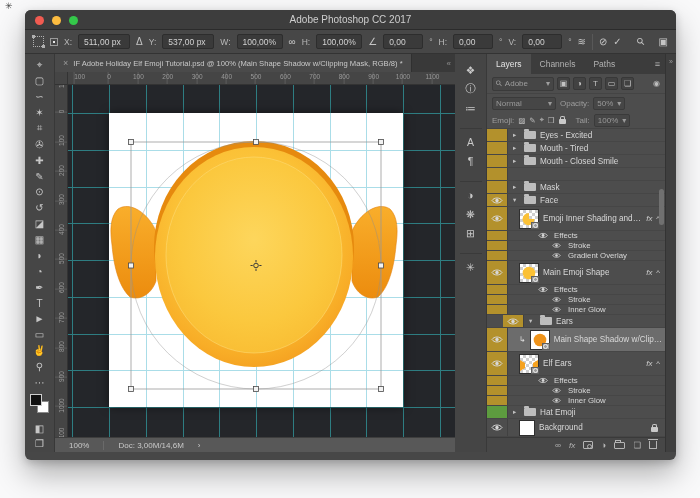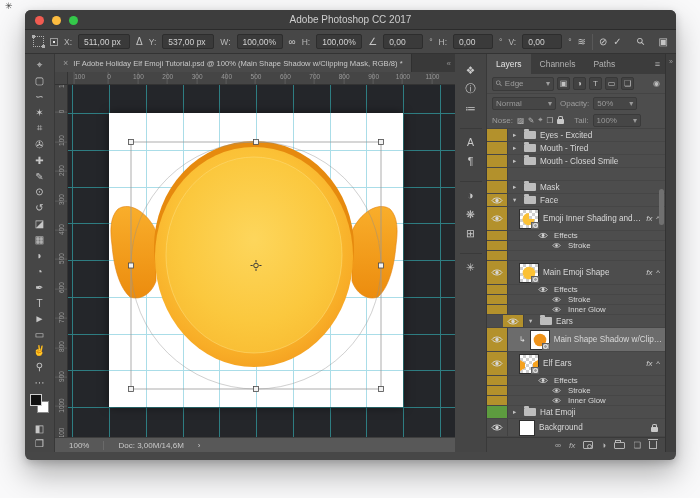--- a/index.html
+++ b/index.html
@@ -78,21 +78,21 @@
   .ptab{padding:0 9px;display:flex;align-items:center;font-size:8.5px;color:#b2b2b2}
   .ptab.active{background:#4d4d4d;color:#e5e5e5}
   .pmenu{margin-left:auto;color:#b5b5b5;font-size:9px;display:flex;align-items:center;padding-right:5px}
   .filterrow{height:20px;display:flex;align-items:center;gap:3px;padding:0 5px;border-bottom:1px solid #444}
   .kindfield{width:62px;height:14px;background:#464646;border:1px solid #3a3a3a;border-radius:2px;display:flex;align-items:center;gap:3px;
     font-size:8px;color:#9f9f9f;padding:0 3px}
   .ficon{width:13px;height:13px;display:flex;align-items:center;justify-content:center;font-size:8px;color:#c2c2c2;background:#424242;border:1px solid #383838;border-radius:2px}
   .ftoggle{margin-left:auto;color:#bdbdbd;font-size:8px}
   .blendrow,.lockrow{display:flex;align-items:center;gap:4px;padding:0 5px;font-size:8px;color:#9d9d9d}
   .blendrow{height:18px}.lockrow{height:17px;border-bottom:1px solid #444}
-  .minifield{background:#464646;border:1px solid #3a3a3a;border-radius:2px;color:#9a9a9a;height:13px;display:flex;align-items:center;gap:16px;padding:0 3px}
+  .minifield{background:#464646;border:1px solid #3a3a3a;border-radius:2px;color:#9a9a9a;height:13px;display:flex;align-items:center;gap:4px;padding:0 3px}
   .blendfield{width:64px}
   .lockico{font-size:7.5px;color:#c2c2c2}
   .padlock{width:7px;height:5px;background:#c9c9c9;border-radius:1px;position:relative;display:inline-block;margin-top:3px}
   .padlock::before{content:"";position:absolute;left:1px;top:-3px;width:3px;height:3px;border:1px solid #c9c9c9;border-bottom:none;border-radius:2px 2px 0 0}
 
   .rowslist{position:absolute;left:0;right:0;top:75px;bottom:15px;overflow:hidden}
   .lrow{display:flex;align-items:stretch;border-bottom:1px solid #464646;position:relative}
   .eyecell{width:21px;flex:none;border-right:1px solid #414141;display:flex;align-items:center;justify-content:center}
   .eyecell.yellow{background:#b3912c}
   .eyecell.green{background:#5d9c3f}
@@ -303,39 +303,39 @@
     <div class="layerspanel">
       <div class="ptabs">
         <span class="ptab active">Layers</span>
         <span class="ptab">Channels</span>
         <span class="ptab">Paths</span>
         <span class="pmenu">≡</span>
       </div>
       <div class="filterrow">
         <span class="kindfield">
           <span class="rot45">⚲</span>
-          <span>Edge</span>
+          <span>Adobe</span>
           <span style="margin-left:auto">▾</span>
         </span>
         <span id="filter-icons" style="display:contents"><span class="ficon">▣</span><span class="ficon">◑</span><span class="ficon">T</span><span class="ficon">▭</span><span class="ficon">❏</span></span>
         <span class="ftoggle">◉</span>
       </div>
       <div class="blendrow">
         <span class="minifield blendfield">
           <span>Normal</span>
           <span style="margin-left:auto">▾</span>
         </span>
         <span>Opacity:</span>
         <span class="minifield">
           <span>50%</span>
           <span>▾</span>
         </span>
       </div>
       <div class="lockrow">
-        <span>Nose:</span>
+        <span>Emoji:</span>
         <span id="lock-icons" style="display:contents"><span class="lockico">▨</span><span class="lockico">✎</span><span class="lockico">⌖</span><span class="lockico">❐</span><span class="padlock"></span></span>
         <span style="margin-left:6px">Tail:</span>
         <span class="minifield">
           <span>100%</span>
           <span>▾</span>
         </span>
       </div>
       <div class="rowslist" id="layer-rows">
         <div class="lrow" style="height: 13px;">
             <span class="eyecell yellow"></span>
@@ -426,20 +426,29 @@
                 <svg width="12" height="9" viewBox="0 0 12 9">
                   <path d="M1 4.5C3 1.2 9 1.2 11 4.5C9 7.8 3 7.8 1 4.5Z" fill="none" stroke="#d8d8d8"></path>
                   <circle cx="6" cy="4.5" r="1.7" fill="#d8d8d8"></circle>
                 </svg>
               </span>
               <span class="nm">Stroke</span>
             </span>
           </div>
           <div class="lrow" style="height: 10px;">
             <span class="eyecell yellow"></span>
+            <span class="rc e2">
+              <span class="eyeico" style="transform:scale(0.75);transform-origin:left center">
+                <svg width="12" height="9" viewBox="0 0 12 9">
+                  <path d="M1 4.5C3 1.2 9 1.2 11 4.5C9 7.8 3 7.8 1 4.5Z" fill="none" stroke="#d8d8d8"></path>
+                  <circle cx="6" cy="4.5" r="1.7" fill="#d8d8d8"></circle>
+                </svg>
+              </span>
+              <span class="nm">Gradient Overlay</span>
+            </span>
           </div>
           <div class="lrow" style="height: 24px;">
             <span class="eyecell yellow">
               <span class="eyeico" style="transform:scale(1);transform-origin:left center">
                 <svg width="12" height="9" viewBox="0 0 12 9">
                   <path d="M1 4.5C3 1.2 9 1.2 11 4.5C9 7.8 3 7.8 1 4.5Z" fill="none" stroke="#d8d8d8"></path>
                   <circle cx="6" cy="4.5" r="1.7" fill="#d8d8d8"></circle>
                 </svg>
               </span>
             </span>

